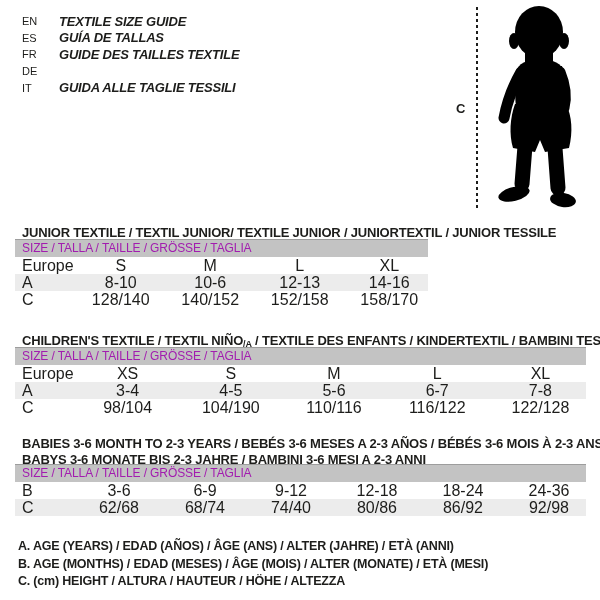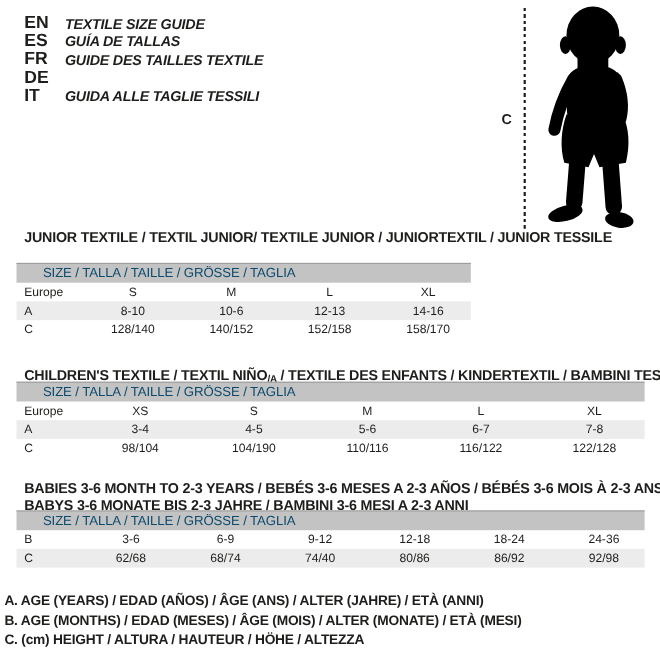--- a/index.html
+++ b/index.html
@@ -6,59 +6,59 @@
   body {
     width:600px; height:600px; position:relative;
     background:#ffffff; color:#1d1d1b;
     font-family:"Liberation Sans", sans-serif;
     overflow:hidden;
   }
 
   
   .lang-block { position:absolute; top:13px; left:22px; }
   .lang-row { display:flex; height:16.6px; align-items:center; }
-  .lang-code { width:37px; font-weight:bold; font-size:16px; }
+  .lang-code { width:37px; font-weight:normal; font-size:11px; }
   .lang-text { font-weight:bold; font-size:13px; letter-spacing:-0.2px; white-space:nowrap;font-style:italic; }
 
   
   .figure-label { position:absolute; left:456px; top:101px; font-weight:bold; font-size:13px; }
   .dotted-line {
     position:absolute; left:476px; top:7px; width:2px; height:201px;
     background-image:repeating-linear-gradient(to bottom,#1d1d1b 0 3px,transparent 3px 6px);
   }
   .baby-svg { position:absolute; left:483px; top:4px; }
 
   
   .table-title {
     position:absolute; left:22px; font-size:13px; font-weight:bold;
     letter-spacing:-0.2px; white-space:nowrap;
   }
-  .title1 { top:197px; }
+  .title1 { top:214px; }
   .title2 { top:322px; }
   .title3 { top:425px; line-height:16px; }
   .sub { font-size:9px; vertical-align:-2px; }
 
   
   .size-table { position:absolute; left:15px; }
   .tbl1 { top:239px; width:413px; }
   .tbl2 { top:347px; width:571px; }
   .tbl3 { top:464px; width:571px; }
   .thead {
     height:18px; line-height:17px; background:#c3c3c3;
     border-top:1px solid #9d9d9d; box-sizing:border-box;
-    padding-left:24px; font-size:12px; color:#0c4a6e; letter-spacing:-0.1px;
+    padding-left:7px; font-size:12px; color:#a21caf; letter-spacing:-0.1px;
   }
-  .trow { display:flex; height:17px; align-items:center; font-size:11px;gap:12px; }
+  .trow { display:flex; height:17px; align-items:center; font-size:16px;gap:12px; }
   .trow.alt { background:#ececec; }
   .rlabel { width:55px; padding-left:7px; box-sizing:border-box; }
   .tcell { flex:1; text-align:center; }
 
   
   .notes {
-    position:absolute; left:4px; top:538px;
+    position:absolute; left:18px; top:538px;
     font-weight:bold; font-size:12.5px; line-height:17.5px; letter-spacing:-0.2px;
   }
 </style>
 </head>
 <body>
 
 <div class="lang-block">
   <div class="lang-row">
     <span class="lang-code">EN</span>
     <span class="lang-text">TEXTILE SIZE GUIDE</span>

